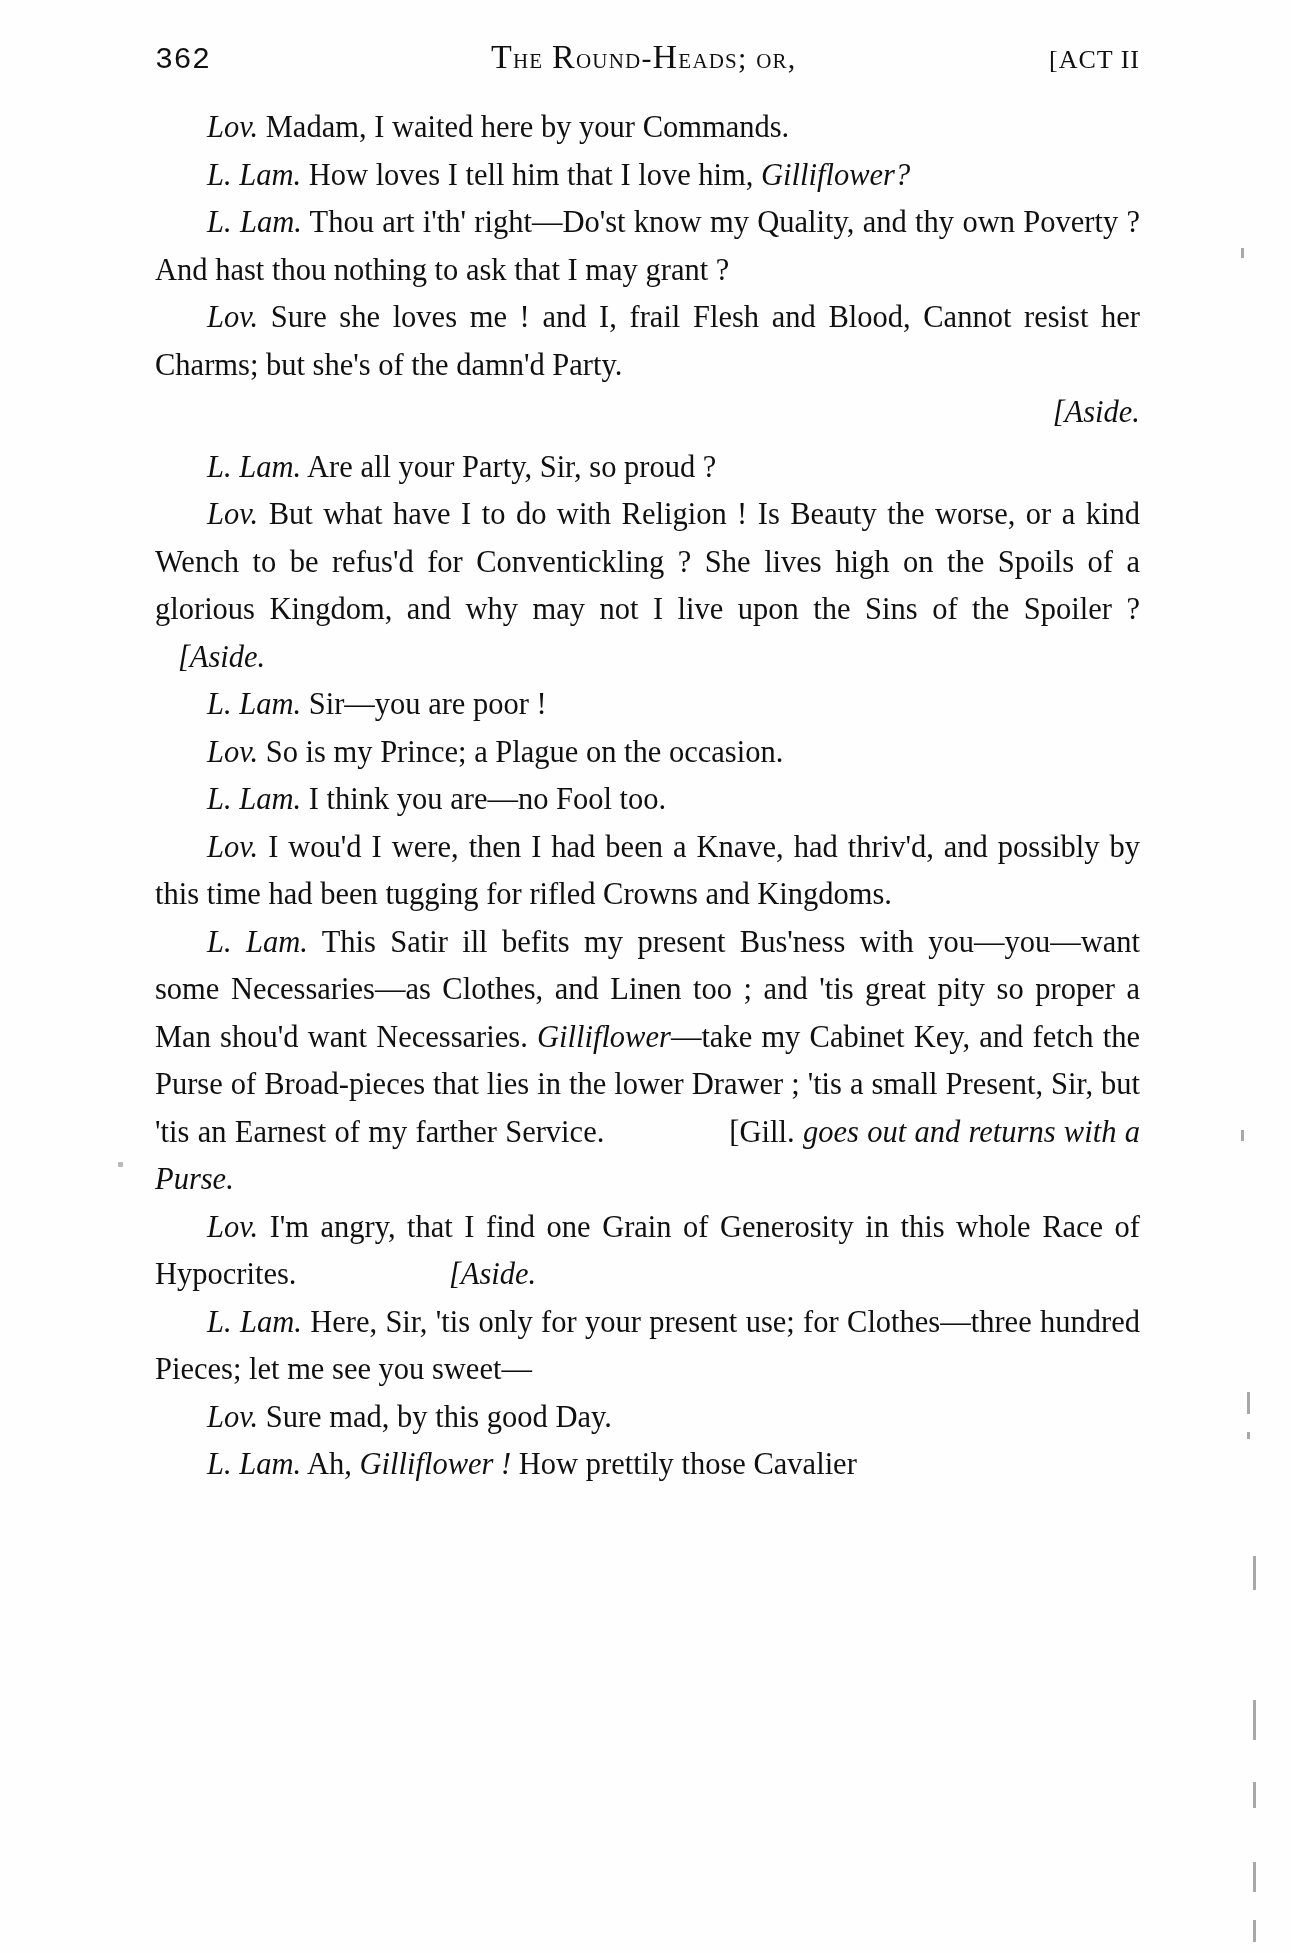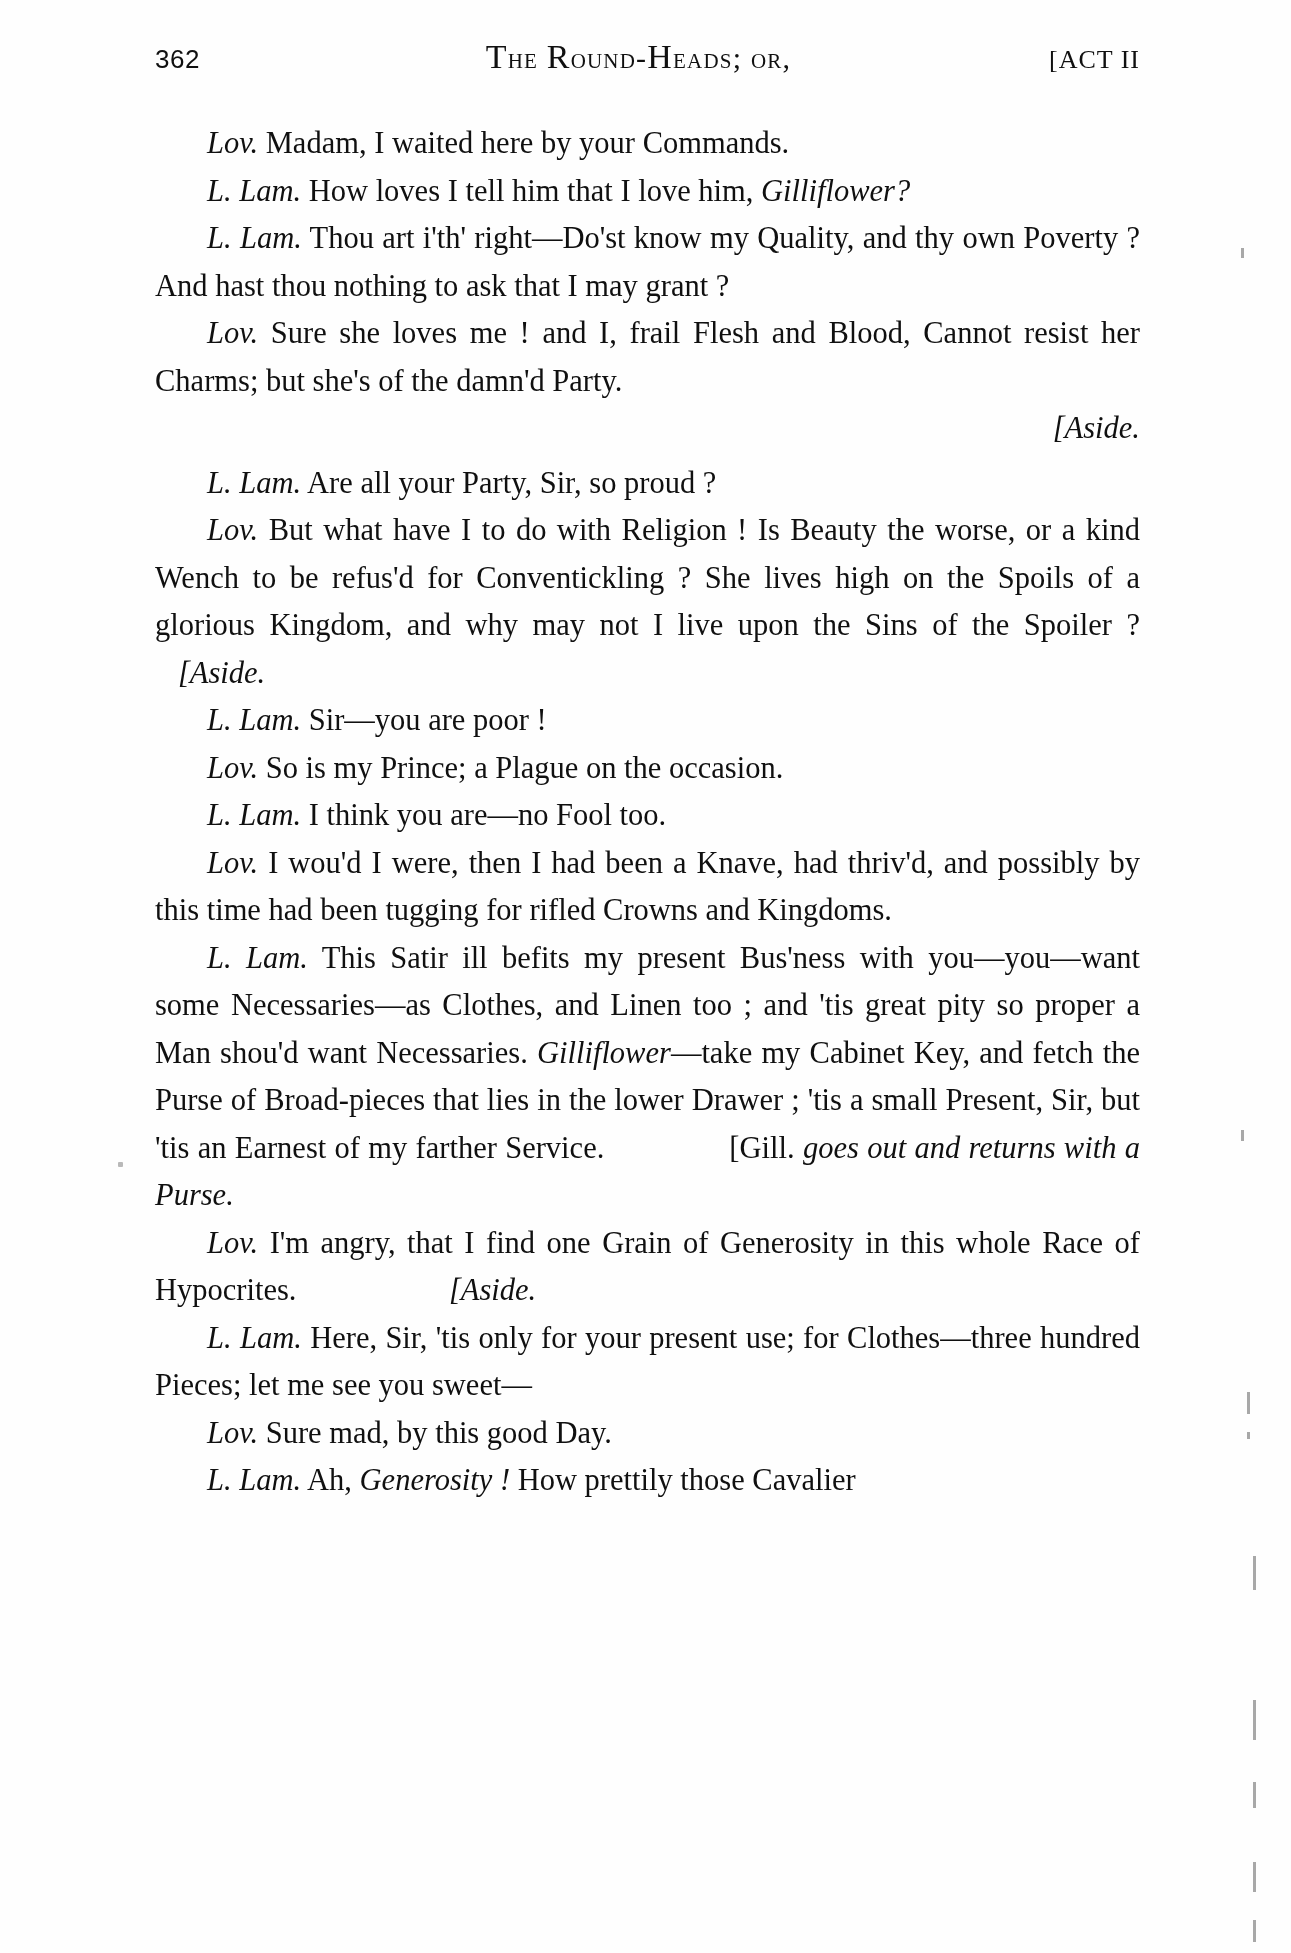--- a/index.html
+++ b/index.html
@@ -29,41 +29,41 @@
     top: 38px;
     width: 985px;
     height: 44px;
     display: flex;
     align-items: baseline;
     justify-content: space-between;
     font-size: 30px;
     letter-spacing: 0.5px;
   }
   .folio {
-    font-size: 26px;
-    font-family: Liberation Sans, sans-serif;
+    font-size: 30px;
+    font-family: Liberation Mono, monospace;
   }
   .run-title {
     font-variant: small-caps;
     font-size: 30px;
     letter-spacing: 1.2px;
     margin-left: 28px;
     text-align: center;
   }
   .run-title .capinit { font-size: 34px; }
   .act-marker {
     font-size: 26px;
     font-variant: small-caps;
     letter-spacing: 1px;
     white-space: nowrap;
   }
   .body-text {
     position: absolute;
     left: 155px;
-    top: 120px;
+    top: 104px;
     width: 985px;
     font-size: 30.5px;
     line-height: 47.5px;
     text-align: justify;
     text-justify: inter-word;
   }
   .body-text p {
     margin: 0;
     text-indent: 52px;
   }
@@ -182,21 +182,21 @@
       <span>Here, Sir, 'tis only for your present use;  for Clothes—three hundred Pieces; let me see you sweet—</span>
     </p>
 
     <p>
       <span class="sp">Lov.</span>
       <span>Sure mad, by this good Day.</span>
     </p>
 
     <p>
       <span class="sp">L. Lam.</span>
-      <span>Ah, </span><span class="it">Generosity !</span><span> How prettily those Cavalier</span>
+      <span>Ah, </span><span class="it">Gilliflower !</span><span> How prettily those Cavalier</span>
     </p>
 
   </div>
 
   <div class="edge-marks">
     <i style="left:8px; top:248px; width:3px; height:10px;"></i>
     <i style="left:8px; top:1130px; width:3px; height:11px;"></i>
     <i style="left:14px; top:1392px; width:3px; height:22px;"></i>
     <i style="left:14px; top:1432px; width:3px; height:7px;"></i>
     <i style="left:20px; top:1556px; width:3px; height:34px;"></i>

